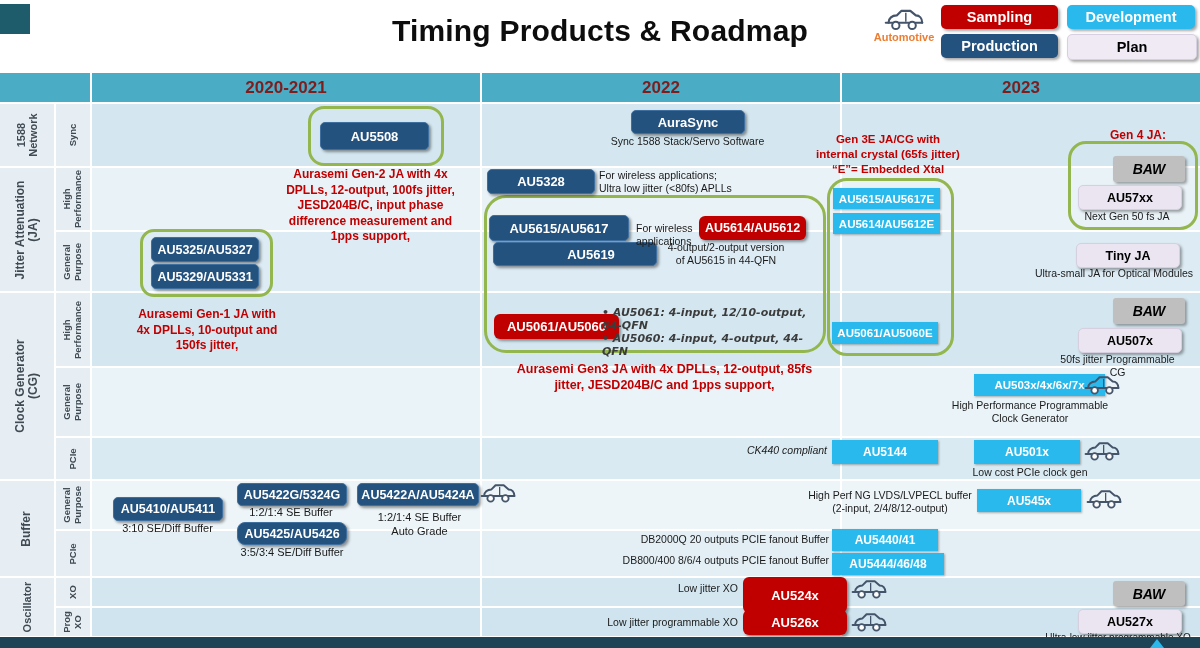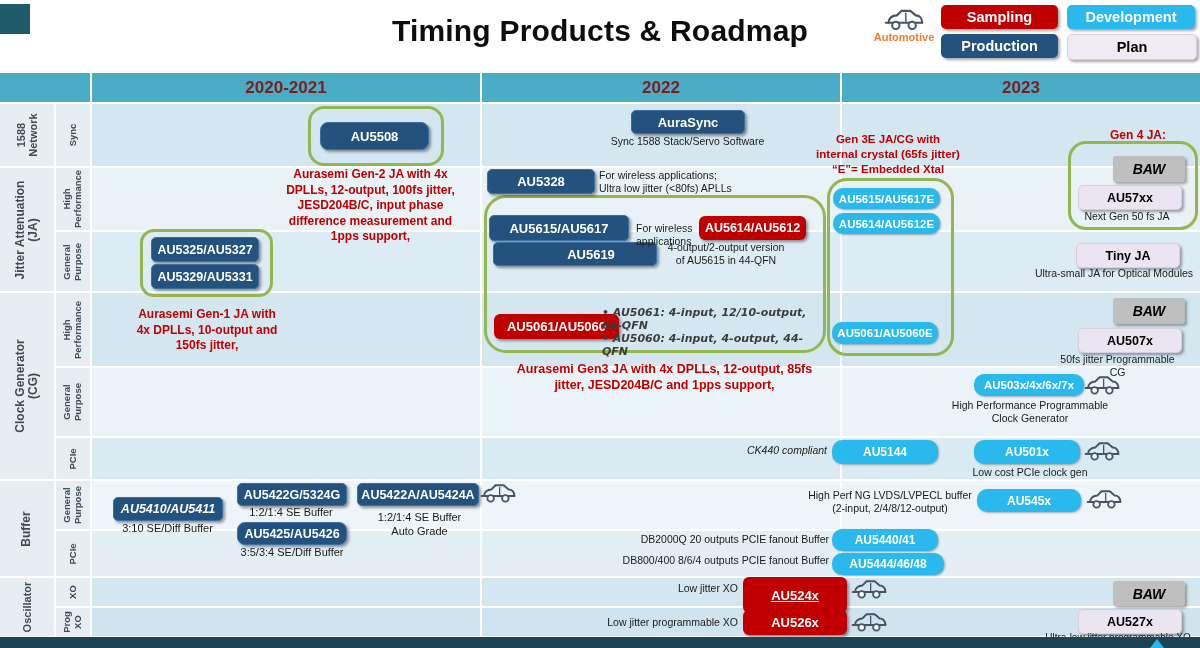--- a/index.html
+++ b/index.html
@@ -19,21 +19,21 @@
   .botbar{position:absolute;left:0;top:637px;width:1200px;height:11px;background:#1c4356;}
   .tri{position:absolute;left:1150px;top:639px;width:0;height:0;
        border-left:7px solid transparent;border-right:7px solid transparent;
        border-bottom:9px solid #29b9ec;}
   
   .chip{position:absolute;display:flex;align-items:center;justify-content:center;
         font-weight:bold;color:#fff;text-align:center;}
   .prod{background:#24527e;border:1px solid #3f6f9e;border-radius:5px;font-size:13px;
         box-shadow:2px 2px 3px rgba(0,0,0,.4);}
   .samp{background:#c00000;border-radius:6px;font-size:13px;box-shadow:2px 2px 3px rgba(0,0,0,.4);}
-  .dev{background:#29b9ec;border-radius:10px;font-size:12px;box-shadow:1px 1px 2px rgba(0,0,0,.3);}
+  .dev{background:#29b9ec;border-radius:0;font-size:12px;box-shadow:1px 1px 2px rgba(0,0,0,.3);}
   .plan{background:#eae5f0;color:#000;border:1px solid #d6cfe0;border-radius:5px;font-size:12.5px;
         box-shadow:2px 2px 3px rgba(0,0,0,.35);}
   .baw{background:#bfbfbf;color:#000;font-style:italic;border-radius:3px;font-size:14px;
        box-shadow:2px 2px 3px rgba(0,0,0,.35);}
   
   .note{position:absolute;font-size:10.5px;color:#1a1a1a;line-height:1.25;white-space:pre-line;}
   .c{text-align:center;} .r{text-align:right;}
   .rednote{position:absolute;color:#c00000;font-weight:bold;font-size:12px;text-align:center;
            line-height:1.3;white-space:pre-line;}
   .bullets{position:absolute;font-size:11px;font-style:italic;font-weight:600;color:#3c3c3c;
@@ -137,21 +137,21 @@
   <div class="vline" style="left:90px;top:73px;height:563px;"></div>
   <div class="vline" style="left:480px;top:73px;height:563px;"></div>
   <div class="vline" style="left:840px;top:73px;height:563px;"></div>
 
   <div class="greenbox" style="left:308px;top:106px;width:130px;height:54px;"></div>
   <div class="greenbox" style="left:140px;top:229px;width:127px;height:62px;border-radius:14px;"></div>
   <div class="greenbox" style="left:484px;top:195px;width:336px;height:152px;border-radius:22px;"></div>
   <div class="greenbox" style="left:827px;top:178px;width:121px;height:172px;border-radius:20px;"></div>
   <div class="greenbox" style="left:1068px;top:141px;width:124px;height:83px;border-radius:18px;"></div>
 
-  <div class="chip prod" style="left:320px;top:122px;width:107px;height:26px;border-radius:8px;">AU5508</div>
+  <div class="chip prod" style="left:320px;top:122px;width:107px;height:26px;">AU5508</div>
   <div class="chip prod" style="left:631px;top:110px;width:112px;height:22px;">AuraSync</div>
   <div class="note c" style="left:600px;top:135px;width:175px;">Sync 1588 Stack/Servo Software</div>
   <div class="rednote" style="left:798px;top:132px;width:180px;font-size:11.5px;">Gen 3E JA/CG with
 internal crystal (65fs jitter)
 “E”= Embedded Xtal</div>
   <div class="rednote" style="left:1098px;top:128px;width:80px;">Gen 4 JA:</div>
   <div class="chip baw" style="left:1113px;top:156px;width:72px;height:26px;">BAW</div>
   <div class="chip plan" style="left:1078px;top:185px;width:102px;height:23px;">AU57xx</div>
   <div class="note c" style="left:1062px;top:210px;width:130px;">Next Gen 50 fs JA</div>
 
@@ -187,21 +187,21 @@
 • AU5060: 4-input, 4-output, 44-
 QFN</div>
   <div class="rednote" style="left:492px;top:361px;width:345px;font-size:12.5px;">Aurasemi Gen3 JA with 4x DPLLs, 12-output, 85fs
 jitter, JESD204B/C and 1pps support,</div>
   <div class="chip dev" style="left:832px;top:322px;width:106px;height:22px;font-size:11.5px;">AU5061/AU5060E</div>
   <div class="chip baw" style="left:1113px;top:298px;width:72px;height:26px;">BAW</div>
   <div class="chip plan" style="left:1078px;top:328px;width:102px;height:23px;">AU507x</div>
   <div class="note c" style="left:1045px;top:353px;width:145px;">50fs jitter Programmable
 CG</div>
 
-  <div class="chip dev" style="left:974px;top:374px;width:110px;height:22px;font-size:11.5px;">AU503x/4x/6x/7x</div>
+  <div class="chip dev" style="left:974px;top:374px;width:131px;height:22px;font-size:11.5px;">AU503x/4x/6x/7x</div>
   <span class="car" style="left:1084px;top:374px;width:36px;height:23px;"><svg viewBox="0 0 44 26" width="100%" height="100%">
         <path d="M5 16 c0-5 4-8 9-8 l5-5 h10 l6 5 c4 0 7 3 7 8" fill="none" stroke="#44546a" stroke-width="2.4" stroke-linejoin="round" stroke-linecap="round"></path>
         <line x1="2" y1="16" x2="42" y2="16" stroke="#44546a" stroke-width="2.4" stroke-linecap="round"></line>
         <circle cx="13" cy="19" r="4" fill="#fff" stroke="#44546a" stroke-width="2.2"></circle>
         <circle cx="31" cy="19" r="4" fill="#fff" stroke="#44546a" stroke-width="2.2"></circle>
         <line x1="24" y1="5" x2="24" y2="15" stroke="#44546a" stroke-width="1.6"></line>
       </svg></span>
   <div class="note c" style="left:935px;top:399px;width:190px;">High Performance Programmable
 Clock Generator</div>
 
@@ -210,21 +210,21 @@
   <div class="chip dev" style="left:974px;top:440px;width:106px;height:24px;">AU501x</div>
   <span class="car" style="left:1084px;top:440px;width:36px;height:23px;"><svg viewBox="0 0 44 26" width="100%" height="100%">
         <path d="M5 16 c0-5 4-8 9-8 l5-5 h10 l6 5 c4 0 7 3 7 8" fill="none" stroke="#44546a" stroke-width="2.4" stroke-linejoin="round" stroke-linecap="round"></path>
         <line x1="2" y1="16" x2="42" y2="16" stroke="#44546a" stroke-width="2.4" stroke-linecap="round"></line>
         <circle cx="13" cy="19" r="4" fill="#fff" stroke="#44546a" stroke-width="2.2"></circle>
         <circle cx="31" cy="19" r="4" fill="#fff" stroke="#44546a" stroke-width="2.2"></circle>
         <line x1="24" y1="5" x2="24" y2="15" stroke="#44546a" stroke-width="1.6"></line>
       </svg></span>
   <div class="note c" style="left:955px;top:466px;width:150px;">Low cost PCIe clock gen</div>
 
-  <div class="chip prod" style="left:113px;top:497px;width:108px;height:22px;font-size:12.5px;font-style:italic;">AU5410/AU5411</div>
+  <div class="chip prod" style="left:113px;top:497px;width:108px;height:22px;font-size:12.5px;">AU5410/AU5411</div>
   <div class="note c" style="left:100px;top:522px;width:135px;font-size:11px;">3:10 SE/Diff Buffer</div>
   <div class="chip prod" style="left:237px;top:483px;width:108px;height:21px;font-size:12.5px;">AU5422G/5324G</div>
   <div class="note c" style="left:235px;top:506px;width:112px;font-size:11px;">1:2/1:4 SE Buffer</div>
   <div class="chip prod" style="left:237px;top:522px;width:108px;height:21px;font-size:12.5px;border-radius:8px;">AU5425/AU5426</div>
   <div class="note c" style="left:223px;top:546px;width:138px;font-size:11px;">3:5/3:4 SE/Diff Buffer</div>
   <div class="chip prod" style="left:357px;top:483px;width:120px;height:21px;font-size:12.5px;">AU5422A/AU5424A</div>
   <span class="car" style="left:480px;top:482px;width:36px;height:23px;"><svg viewBox="0 0 44 26" width="100%" height="100%">
         <path d="M5 16 c0-5 4-8 9-8 l5-5 h10 l6 5 c4 0 7 3 7 8" fill="none" stroke="#44546a" stroke-width="2.4" stroke-linejoin="round" stroke-linecap="round"></path>
         <line x1="2" y1="16" x2="42" y2="16" stroke="#44546a" stroke-width="2.4" stroke-linecap="round"></line>
         <circle cx="13" cy="19" r="4" fill="#fff" stroke="#44546a" stroke-width="2.2"></circle>
@@ -243,21 +243,21 @@
         <circle cx="31" cy="19" r="4" fill="#fff" stroke="#44546a" stroke-width="2.2"></circle>
         <line x1="24" y1="5" x2="24" y2="15" stroke="#44546a" stroke-width="1.6"></line>
       </svg></span>
 
   <div class="note r" style="left:595px;top:533px;width:234px;">DB2000Q 20 outputs PCIE fanout Buffer</div>
   <div class="chip dev" style="left:832px;top:529px;width:106px;height:22px;">AU5440/41</div>
   <div class="note r" style="left:585px;top:554px;width:244px;">DB800/400 8/6/4 outputs PCIE fanout Buffer</div>
   <div class="chip dev" style="left:832px;top:553px;width:112px;height:22px;">AU5444/46/48</div>
 
   <div class="note r" style="left:640px;top:582px;width:98px;">Low jitter XO</div>
-  <div class="chip samp" style="left:743px;top:577px;width:104px;height:36px;text-decoration:underline;">AU524x</div>
+  <div class="chip samp" style="left:743px;top:577px;width:104px;height:36px;">AU524x</div>
   <span class="car" style="left:851px;top:578px;width:36px;height:23px;"><svg viewBox="0 0 44 26" width="100%" height="100%">
         <path d="M5 16 c0-5 4-8 9-8 l5-5 h10 l6 5 c4 0 7 3 7 8" fill="none" stroke="#44546a" stroke-width="2.4" stroke-linejoin="round" stroke-linecap="round"></path>
         <line x1="2" y1="16" x2="42" y2="16" stroke="#44546a" stroke-width="2.4" stroke-linecap="round"></line>
         <circle cx="13" cy="19" r="4" fill="#fff" stroke="#44546a" stroke-width="2.2"></circle>
         <circle cx="31" cy="19" r="4" fill="#fff" stroke="#44546a" stroke-width="2.2"></circle>
         <line x1="24" y1="5" x2="24" y2="15" stroke="#44546a" stroke-width="1.6"></line>
       </svg></span>
   <div class="chip baw" style="left:1113px;top:581px;width:72px;height:25px;">BAW</div>
 
   <div class="note r" style="left:590px;top:616px;width:148px;">Low jitter programmable XO</div>

